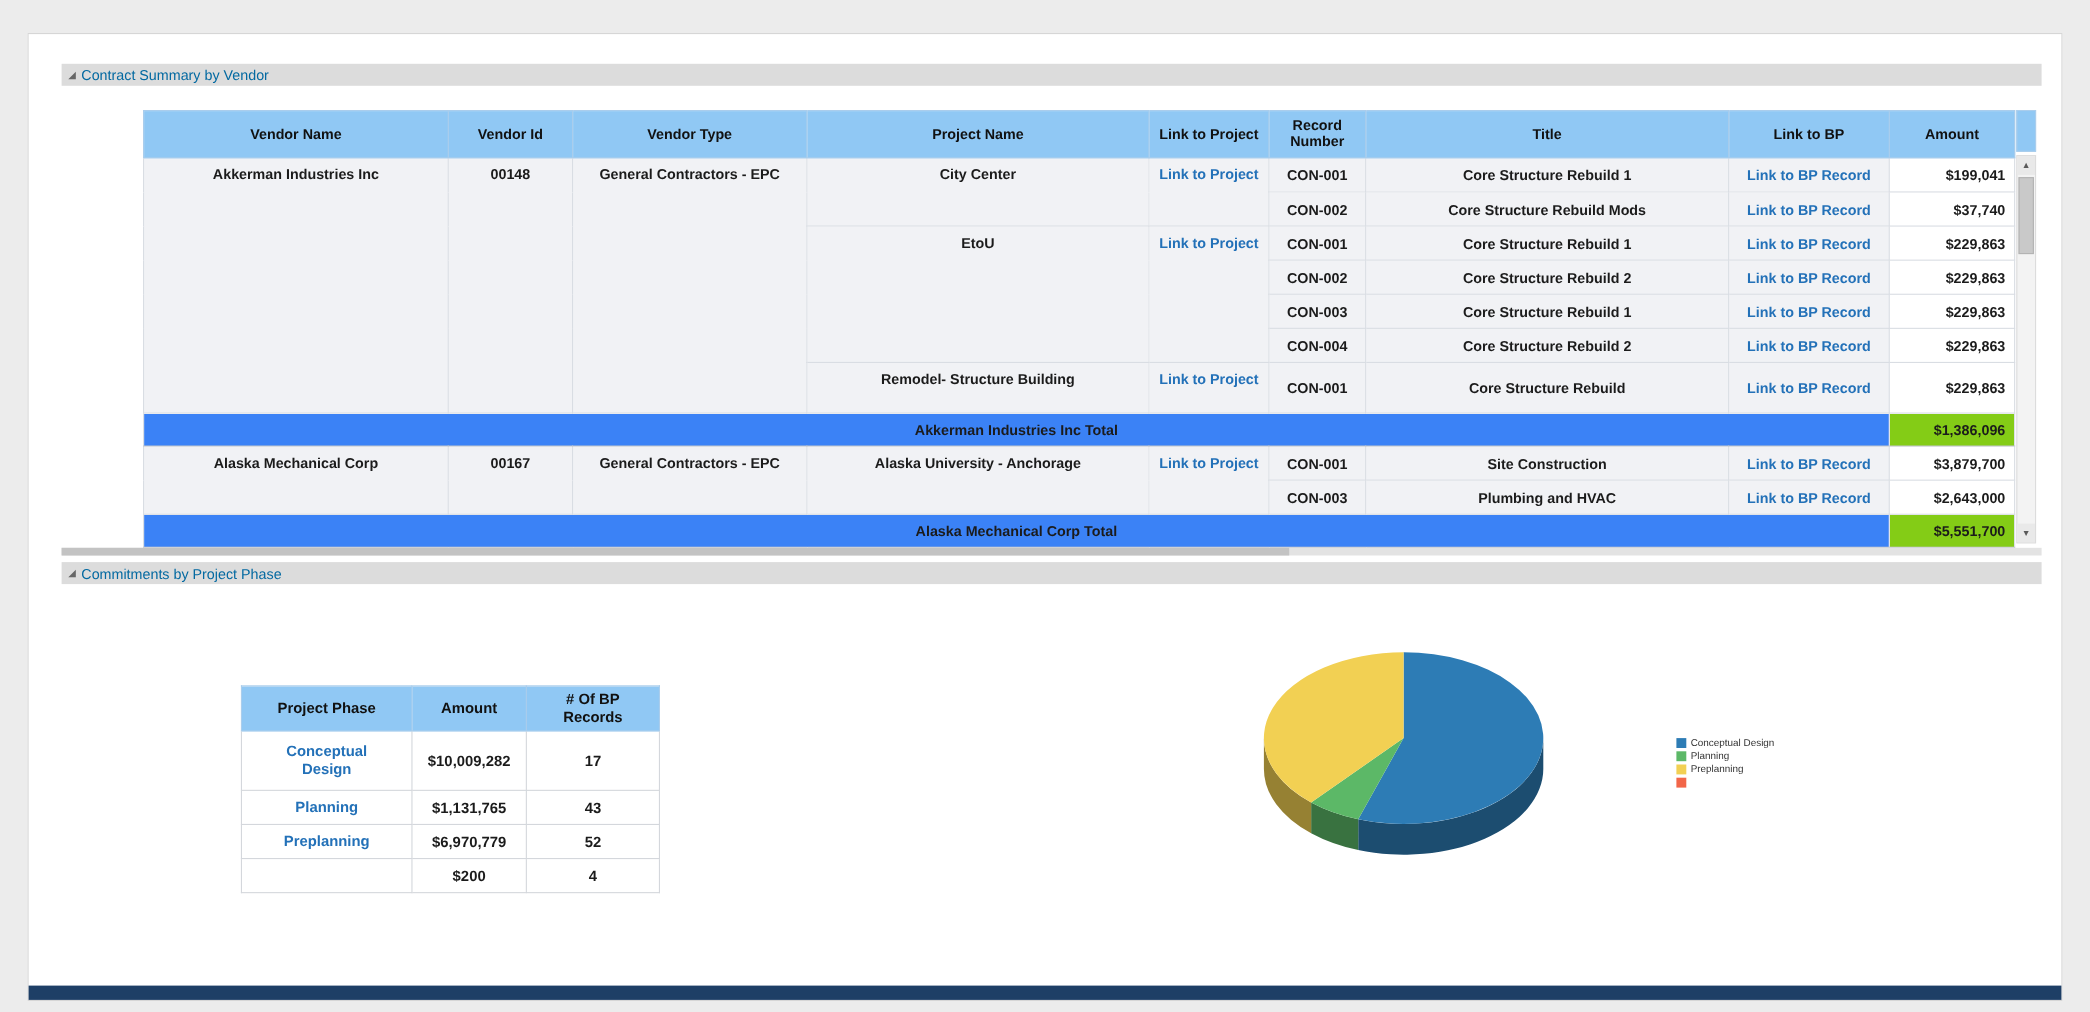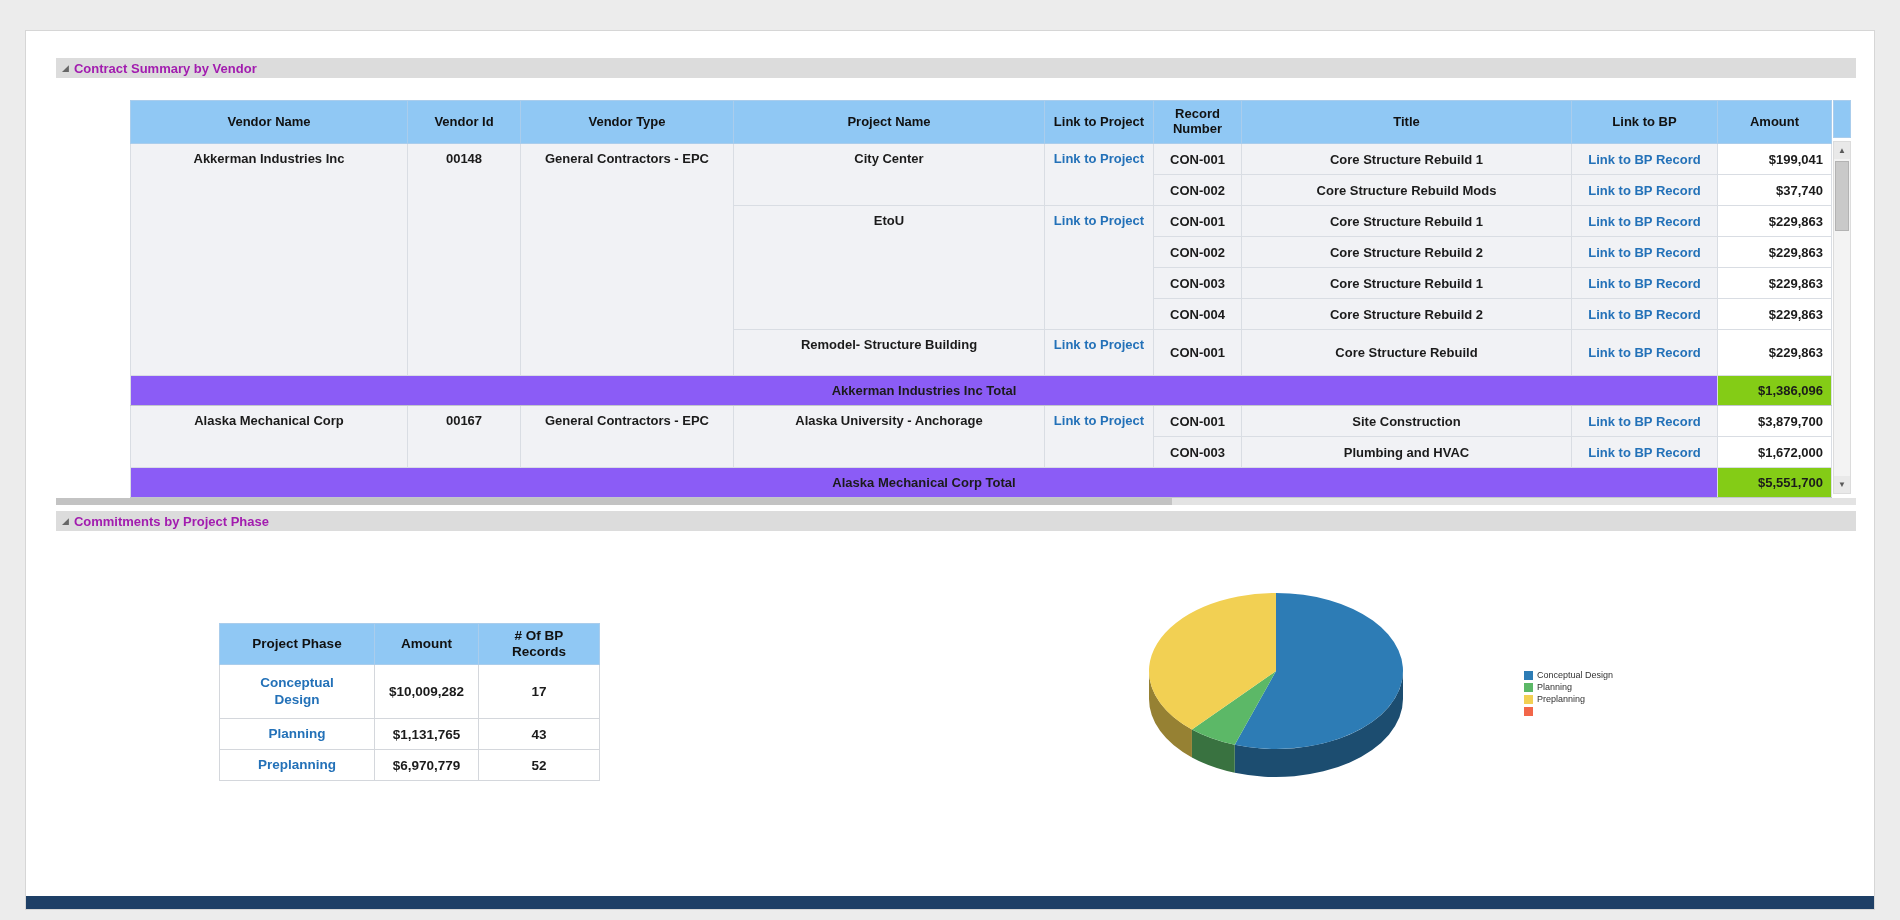--- a/index.html
+++ b/index.html
@@ -2,36 +2,36 @@
 <html><head>
 <meta charset="utf-8">
 <style>
   html,body{margin:0;padding:0;width:1900px;height:920px;background:#ececec;
     font-family:"Liberation Sans","DejaVu Sans",sans-serif;overflow:hidden;}
   .panel{position:absolute;left:25px;top:30px;width:1850px;height:880px;background:#ffffff;
     border:1px solid #d6d6d6;box-sizing:border-box;}
   .section-bar{position:absolute;height:20px;background:#dcdcdc;display:flex;align-items:center;
     padding-left:6px;box-sizing:border-box;}
   .section-bar .tri{font-size:9px;color:#666;margin-right:5px;line-height:9px;}
-  .section-bar .stitle{font-size:13px;font-weight:700;color:#a21caf;}
+  .section-bar .stitle{font-size:13px;font-weight:400;color:#0369a1;}
 
   
   table{border-collapse:collapse;table-layout:fixed;}
   .t1{position:absolute;left:104px;top:69px;width:1701px;font-size:13px;}
   .t1 th{background:#90c8f4;border:1px solid #aacdec;font-weight:700;color:#111;
     height:38px;padding:2px 4px;text-align:center;line-height:1.15;margin-top:24px;}
   .t1 td{border:1px solid #d9dde3;padding:2px 6px;text-align:center;font-weight:700;color:#1b1b1b;
     background:#f1f2f5;overflow:hidden;}
   .t1 tr.body-row{height:31px;}
   .t1 tr.tall{height:46px;}
   .t1 td.span-top{vertical-align:top;padding-top:7px;margin-left:15px;}
   .t1 td.amount{background:#ffffff;text-align:right;padding-right:8px;}
   .t1 a,.lnk{color:#2371b8;font-weight:700;text-decoration:none;cursor:pointer;}
   .t1 tr.total-row{height:30px;}
-  .t1 tr.total-row td{background:#8b5cf6;border-top:1px solid #c2c6cc;border-bottom:1px solid #c2c6cc;}
+  .t1 tr.total-row td{background:#3b82f6;border-top:1px solid #c2c6cc;border-bottom:1px solid #c2c6cc;}
   .t1 tr.total-row td.amount{background:#84cc16;}
 
   .scroll-cap{position:absolute;left:1807px;top:69px;width:18px;height:38px;background:#90c8f4;
     border:1px solid #aacdec;box-sizing:border-box;}
   .vscroll{position:absolute;left:1807px;top:110px;width:18px;height:353px;background:#f3f3f3;
     border:1px solid #dcdcdc;box-sizing:border-box;}
   .vbtn{position:absolute;left:0;width:16px;height:17px;background:#e9e9e9;color:#5a5a5a;
     font-size:8px;text-align:center;line-height:17px;cursor:pointer;}
   .vup{top:0;} .vdown{bottom:0;}
   .vthumb{position:absolute;left:1px;top:19px;width:14px;height:70px;background:#c9c9c9;
@@ -155,21 +155,21 @@
           <td class="span-top" rowspan="2"><span class="lnk">Link to Project</span></td>
           <td>CON-001</td>
           <td>Site Construction</td>
           <td><span class="lnk">Link to BP Record</span></td>
           <td class="amount">$3,879,700</td>
         </tr>
         <tr class="body-row">
           <td>CON-003</td>
           <td>Plumbing and HVAC</td>
           <td><span class="lnk">Link to BP Record</span></td>
-          <td class="amount">$1,672,000</td>
+          <td class="amount">$2,643,000</td>
         </tr>
         <tr class="total-row">
           <td colspan="8">Alaska Mechanical Corp Total</td>
           <td class="amount">$5,551,700</td>
         </tr>
       </tbody>
   </table>
 
   <div class="scroll-cap"></div>
   <div class="vscroll">
@@ -208,20 +208,25 @@
         <tr class="rn">
           <td class="phase"><span class="lnk">Planning</span></td>
           <td>$1,131,765</td>
           <td>43</td>
         </tr>
         <tr class="rn">
           <td class="phase"><span class="lnk">Preplanning</span></td>
           <td>$6,970,779</td>
           <td>52</td>
         </tr>
+        <tr class="rn">
+          <td class="phase"></td>
+          <td>$200</td>
+          <td>4</td>
+        </tr>
       </tbody>
   </table>
 
   <div class="pie-wrap">
     <svg id="pie-svg" width="340" height="250" viewBox="0 0 340 250">
         <path d="M282,110 A127,78 0 0 1 113.76298099251238,183.77370554696864 L113.76298099251238,211.77370554696864 A127,78 0 0 0 282,138 Z" fill="#1c4d70"></path>
         <path d="M113.76298099251238,183.77370554696864 A127,78 0 0 1 70.94233041389718,168.47015641244425 L70.94233041389718,196.47015641244425 A127,78 0 0 0 113.76298099251238,211.77370554696864 Z" fill="#397240"></path>
         <path d="M70.94233041389718,168.47015641244425 A127,78 0 0 1 28,110.00000000000001 L28,138 A127,78 0 0 0 70.94233041389718,196.47015641244425 Z" fill="#968133"></path>
         <path d="M155,110 L155,32 A127,78 0 1 1 113.76298099251245,183.77370554696867 Z" fill="#2d7cb5"></path>
         <path d="M155,110 L113.76298099251245,183.77370554696867 A127,78 0 0 1 70.94233041389722,168.47015641244428 Z" fill="#5cb867"></path>

